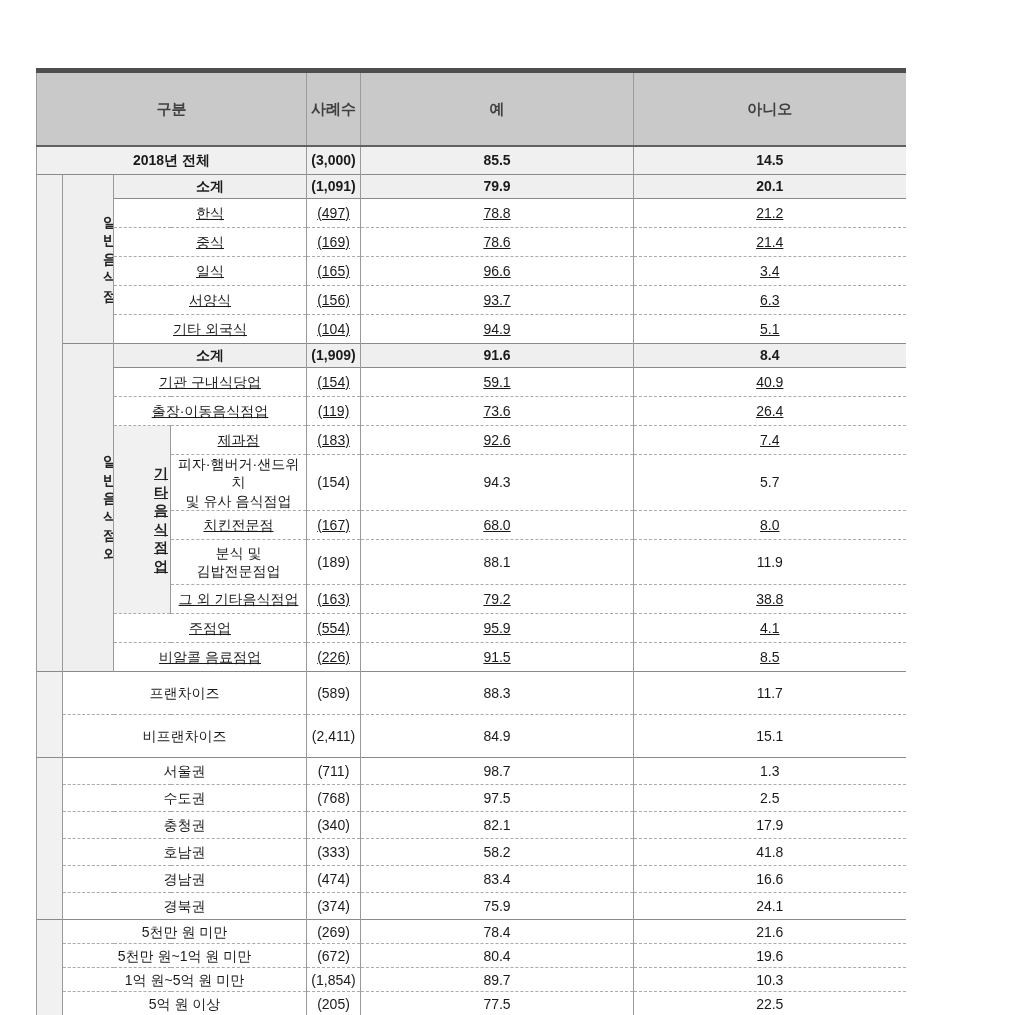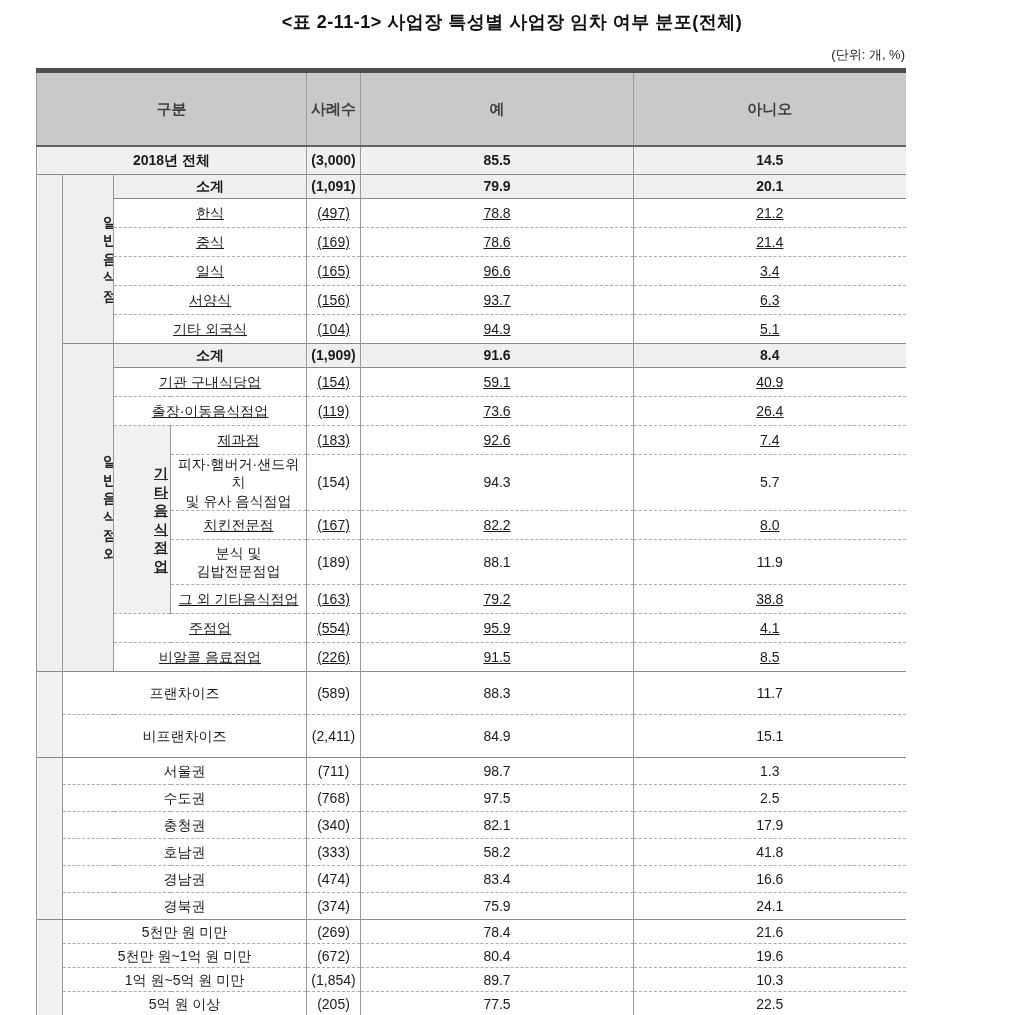--- a/index.html
+++ b/index.html
@@ -91,22 +91,20 @@
   tr.h44 td { height: 44px; }
   tr.h42 td { height: 42px; }
   tr.h26 td { height: 26px; }
   tr.h23 td { height: 23px; }
 </style>
 </head>
 <body>
 
 <div id="page">
 
-  <div id="doc-title">&lt;표 2-11-1&gt; 사업장 특성별 사업장 임차 여부 분포(전체)</div>
-  <div id="unit-note">(단위: 개, %)</div>
 
   <table id="main-table">
     <colgroup>
       <col class="c-a">
         <col class="c-b">
         <col class="c-c">
         <col class="c-d">
       <col class="c-cases">
         <col class="c-yes">
         <col class="c-no">
@@ -205,21 +203,21 @@
       <tr class="sd h44">
         <td>피자·햄버거·샌드위치
 및 유사 음식점업</td>
         <td>(154)</td>
         <td>94.3</td>
         <td>5.7</td>
       </tr>
       <tr class="sd h28">
         <td>치킨전문점</td>
         <td>(167)</td>
-        <td>82.2</td>
+        <td>68.0</td>
         <td>8.0</td>
       </tr>
       <tr class="sd h44">
         <td>분식 및
 김밥전문점업</td>
         <td>(189)</td>
         <td>88.1</td>
         <td>11.9</td>
       </tr>
       <tr class="sd h28">

